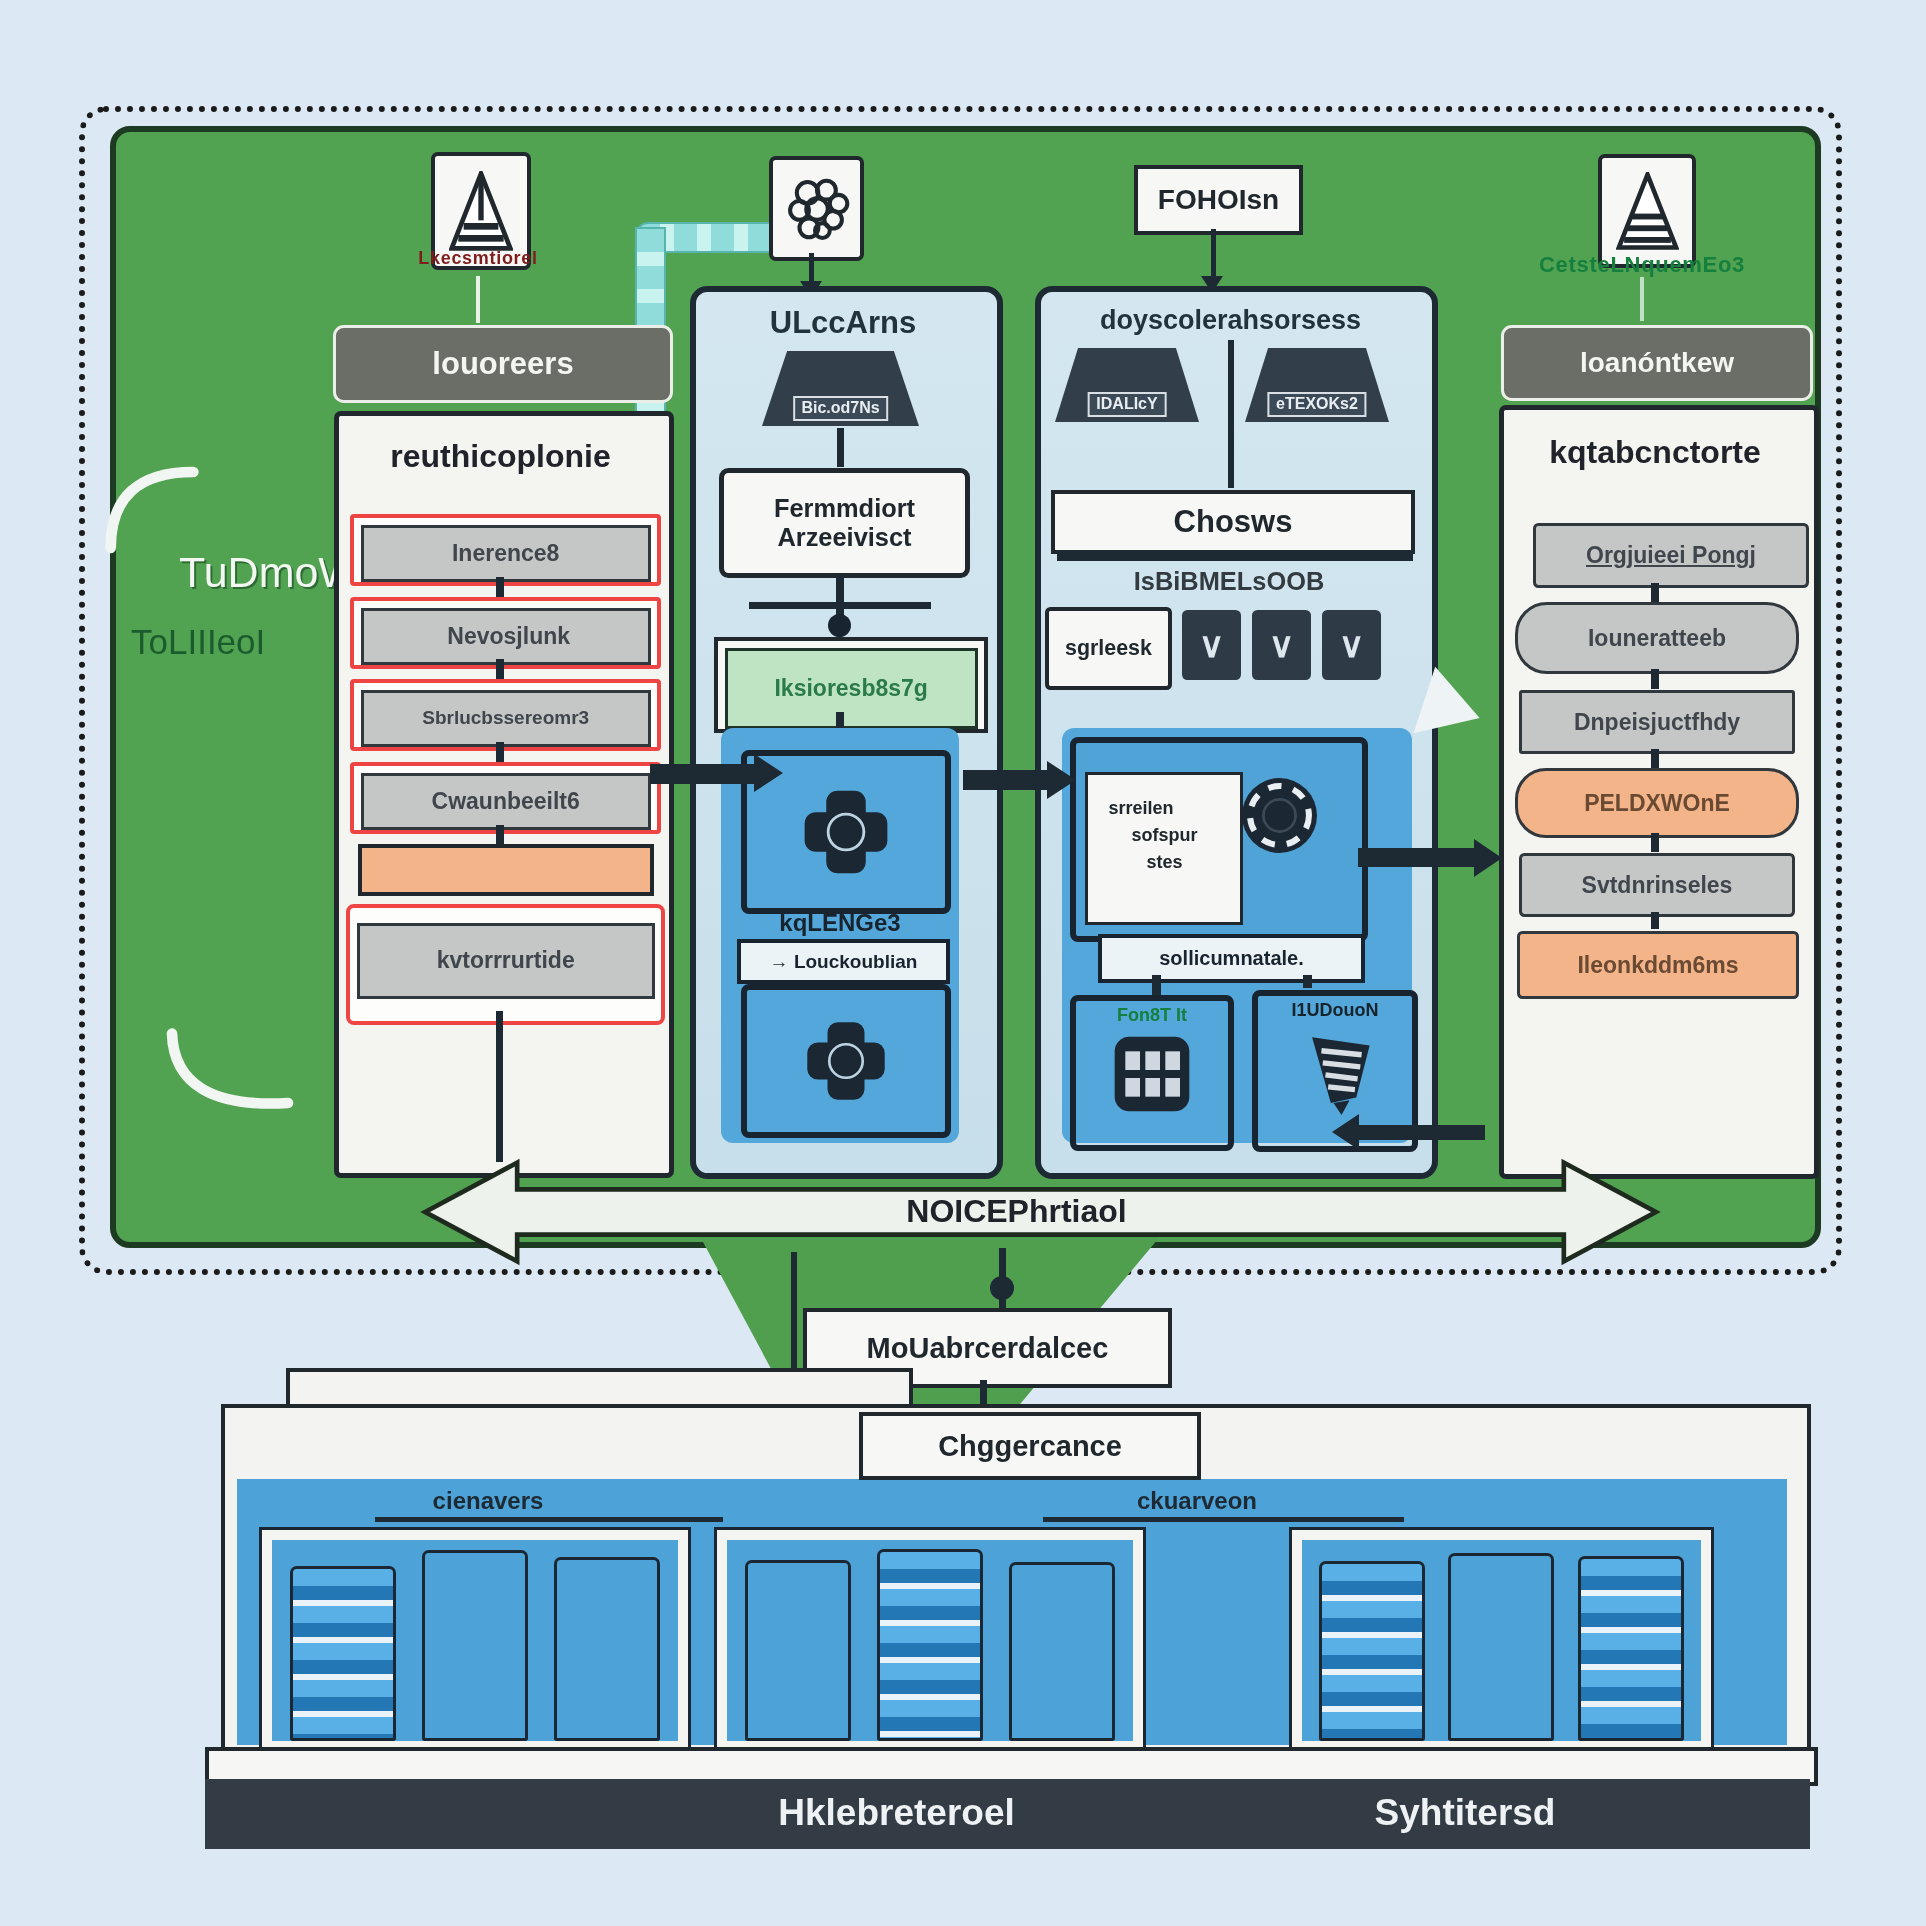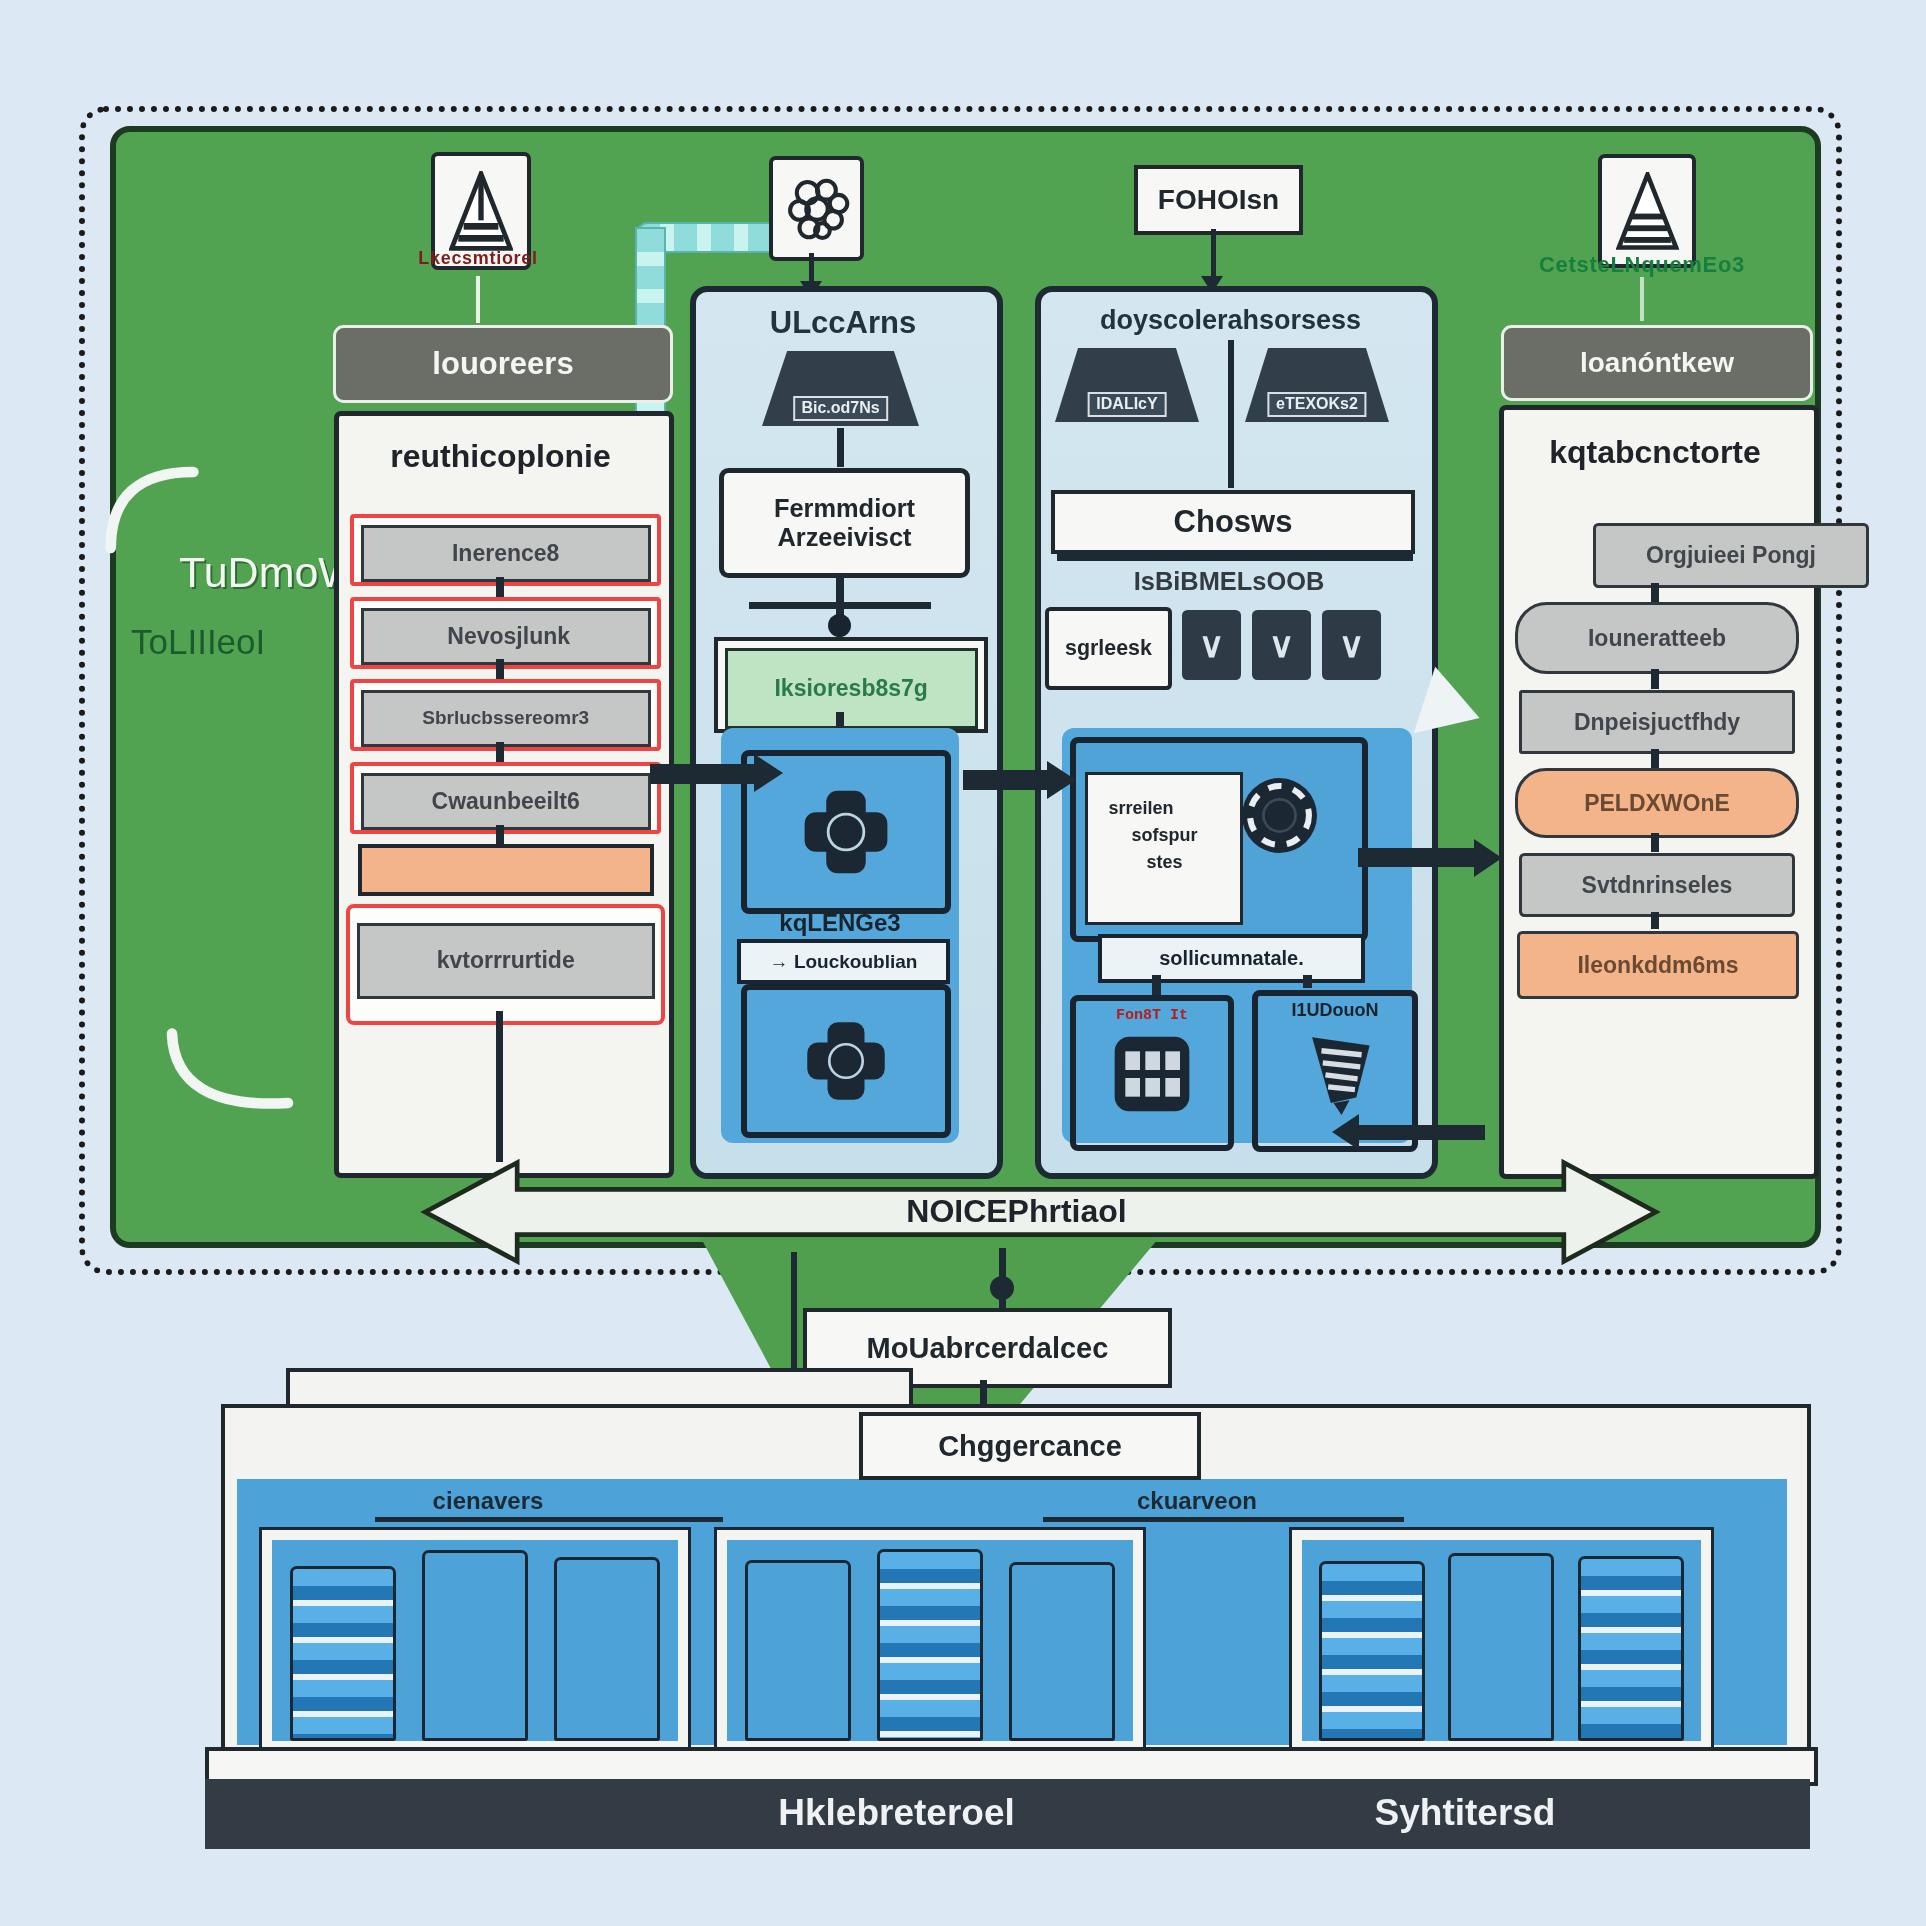--- a/index.html
+++ b/index.html
@@ -207,21 +207,21 @@
   <svg style="position:absolute;right:39px;top:29px;" width="87" height="87" viewBox="0 0 130 130">
     <circle cx="65" cy="65" r="56" fill="#1b2733"></circle>
     <circle cx="65" cy="65" r="44" fill="none" stroke="#e8eef2" stroke-width="9" stroke-dasharray="20 18"></circle>
     <circle cx="65" cy="65" r="24" fill="#1b2733" stroke="#3c4a57" stroke-width="4"></circle>
   </svg>
 </div>
 <div class="abs strip ctr" style="left:1098px;top:934px;width:259px;height:41px;font-size:20px;">sollicumnatale.</div>
 <div class="abs vline" style="left:1152px;top:975px;width:9.4px;height:20px;"></div>
 <div class="abs vline" style="left:1303px;top:975px;width:9.4px;height:13.4px;"></div>
 <div class="abs dkbox" style="left:1070px;top:995px;width:152px;height:144px;">
-  <div class="ctr" style="height:28px;font-size:15px;font-weight:bold;color:#b91c1c;font-family:Liberation Mono, monospace;">Fon8T It</div>
+  <div class="ctr" style="height:28px;font-size:18px;font-weight:bold;color:#15803d;">Fon8T It</div>
   <svg style="display:block;margin:5.4px auto 0;" width="80" height="80" viewBox="0 0 120 120">
     <rect x="4" y="4" width="112" height="112" rx="22" fill="#1b2733"></rect>
     <g fill="#cfd8e0">
         <rect x="20" y="26" width="22" height="28"></rect>
         <rect x="50" y="26" width="22" height="28"></rect>
         <rect x="80" y="26" width="22" height="28"></rect>
     <rect x="20" y="66" width="22" height="28"></rect>
         <rect x="50" y="66" width="22" height="28"></rect>
         <rect x="80" y="66" width="22" height="28"></rect>
       </g>
@@ -237,21 +237,21 @@
         <line x1="50" y1="70" x2="98" y2="76"></line>
         <line x1="54" y1="88" x2="94" y2="92"></line>
       </g>
     <polygon points="62,112 86,108 74,130" fill="#1b2733"></polygon>
   </svg>
 </div>
 
 <div class="abs gray-header ctr" style="left:1501px;top:325px;width:306px;height:70px;font-size:28px;">loanóntkew</div>
 <div class="abs panel-body" style="left:1499px;top:405px;width:310px;height:764px;"></div>
 <div class="abs ctr panel-title" style="left:1513px;top:429px;width:284px;height:47px;">kqtabcnctorte</div>
-<div class="abs pill pill-gray ctr" style="left:1593px;top:523px;width:270px;height:59px;border-radius:5.4px;">Orgjuieei Pongj</div>
+<div class="abs pill pill-gray ctr" style="left:1533px;top:523px;width:270px;height:59px;border-radius:5.4px;text-decoration:underline;">Orgjuieei Pongj</div>
 <div class="abs vline" style="left:1651px;top:583px;width:8px;height:19px;"></div>
 <div class="abs pill pill-gray ctr" style="left:1515px;top:602px;width:278px;height:66px;border-radius:32px;">Iouneratteeb</div>
 <div class="abs vline" style="left:1651px;top:669px;width:8px;height:20px;"></div>
 <div class="abs pill pill-gray ctr" style="left:1519px;top:690px;width:270px;height:58px;border-radius:3px;">Dnpeisjuctfhdy</div>
 <div class="abs vline" style="left:1651px;top:749px;width:8px;height:19px;"></div>
 <div class="abs pill pill-orange ctr" style="left:1515px;top:768px;width:278px;height:64px;border-radius:31px;">PELDXWOnE</div>
 <div class="abs vline" style="left:1651px;top:833px;width:8px;height:19px;"></div>
 <div class="abs pill pill-gray ctr" style="left:1519px;top:853px;width:270px;height:58px;border-radius:5.4px;">Svtdnrinseles</div>
 <div class="abs vline" style="left:1651px;top:912px;width:8px;height:17.4px;"></div>
 <div class="abs pill pill-orange ctr" style="left:1517px;top:931px;width:276px;height:62px;border-radius:5.4px;">Ileonkddm6ms</div>

